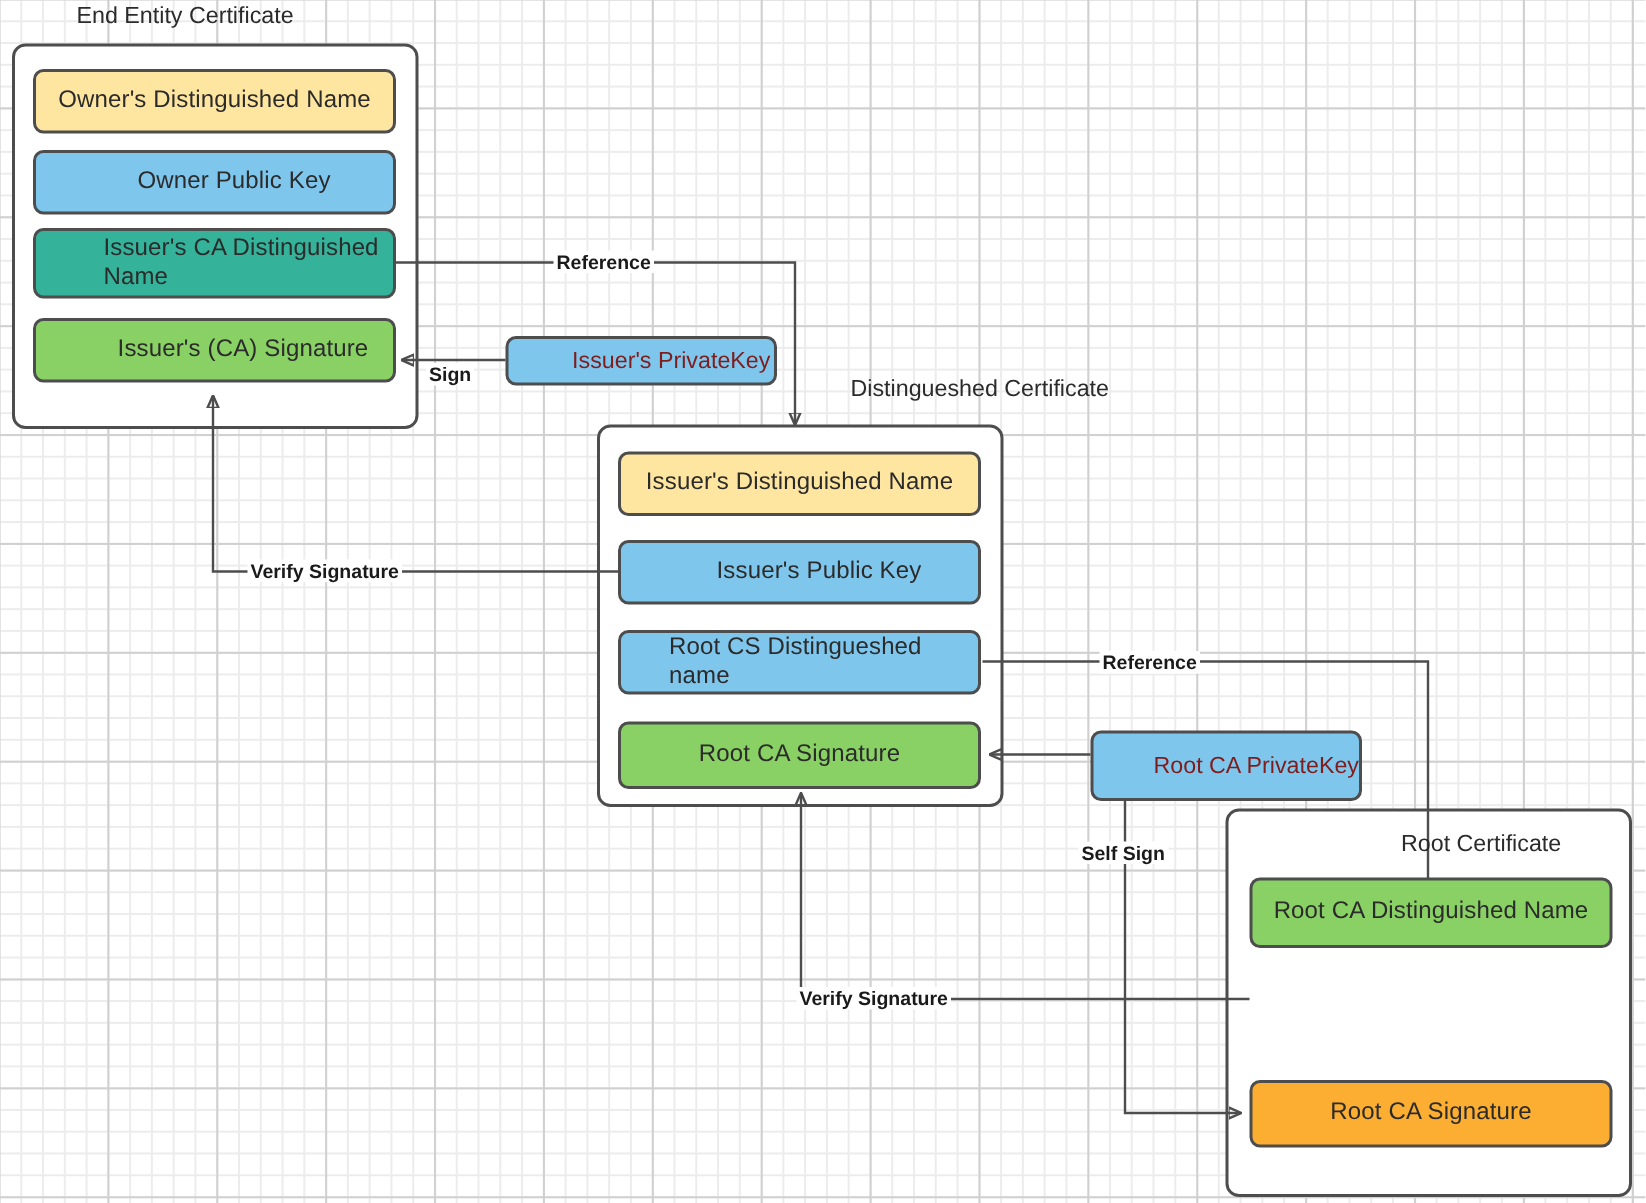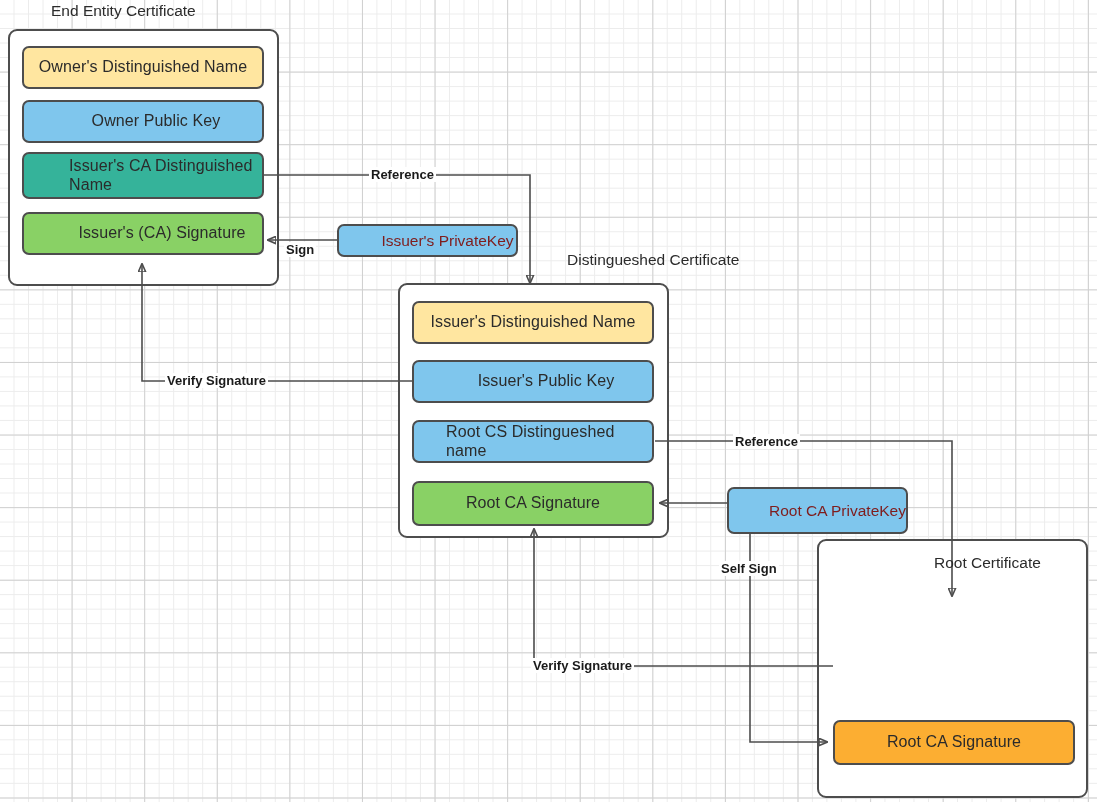--- a/index.html
+++ b/index.html
@@ -165,20 +165,21 @@
   <div class="field-box fill-yellow" style="left:412px; top:301px; width:242px; height:43px;">Issuer's Distinguished Name</div>
 
   <div class="field-box fill-blue" style="left:412px; top:360px; width:242px; height:43px;">Issuer's Public  Key</div>
 
   <div class="field-box fill-blue" style="left:412px; top:420px; width:242px; height:43px;">Root CS Distingueshed name</div>
 
   <div class="field-box fill-green" style="left:412px; top:481px; width:242px; height:45px;">Root CA Signature</div>
 
   <div class="cert-panel" style="left:817px; top:539px; width:271px; height:259px;"></div>
 
+  <div class="field-box fill-green" style="left:833px; top:585px; width:242px; height:47px;">Root CA Distinguished Name</div>
 
 
   <div class="field-box fill-orange" style="left:833px; top:720px; width:242px; height:45px;">Root CA Signature</div>
 
   <div class="key-box" style="left:337px; top:224px; width:181px; height:33px;">Issuer's PrivateKey</div>
 
   <div class="key-box" style="left:727px; top:487px; width:181px; height:47px;">Root CA PrivateKey</div>
 
   <div class="edge-label" style="left:369px; top:167px;">Reference</div>
 

